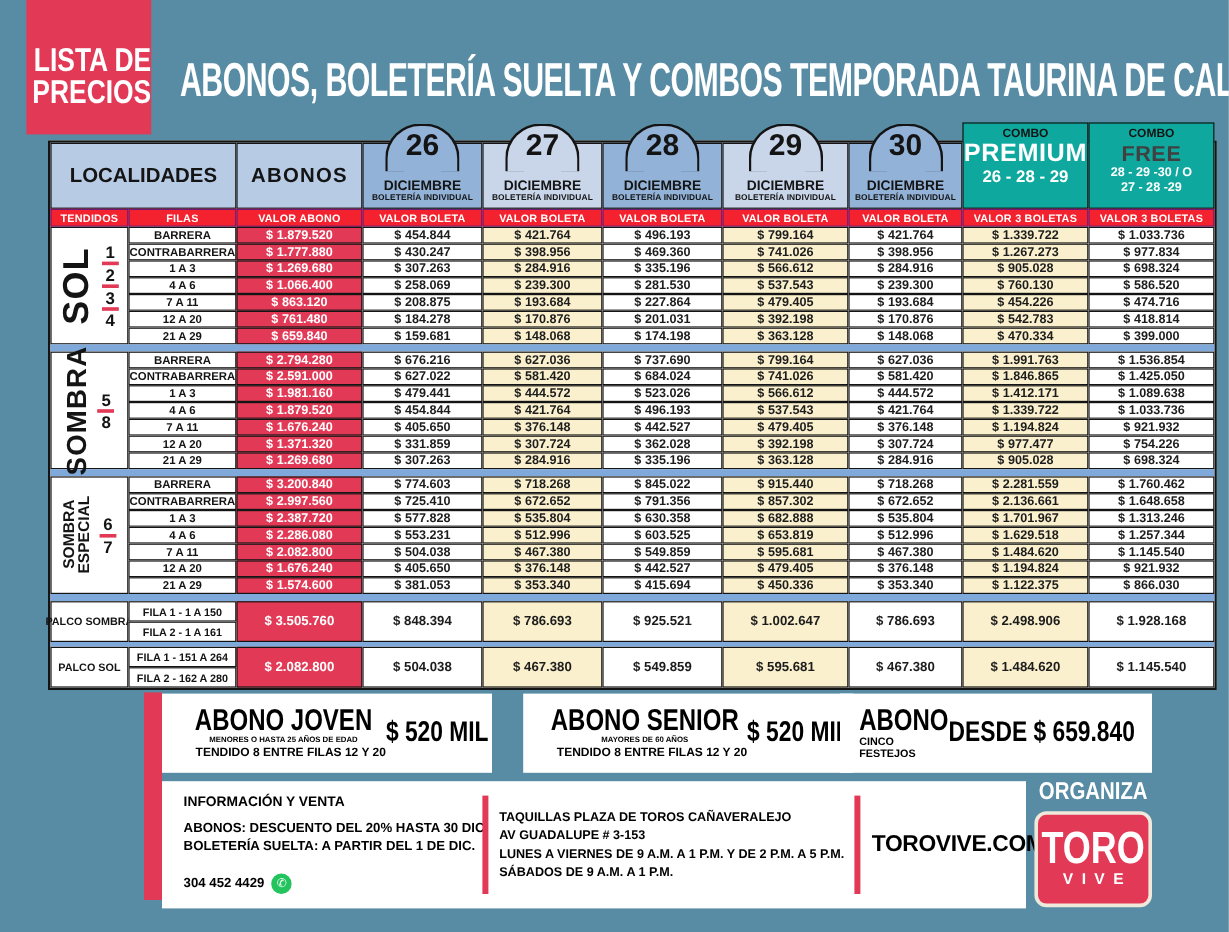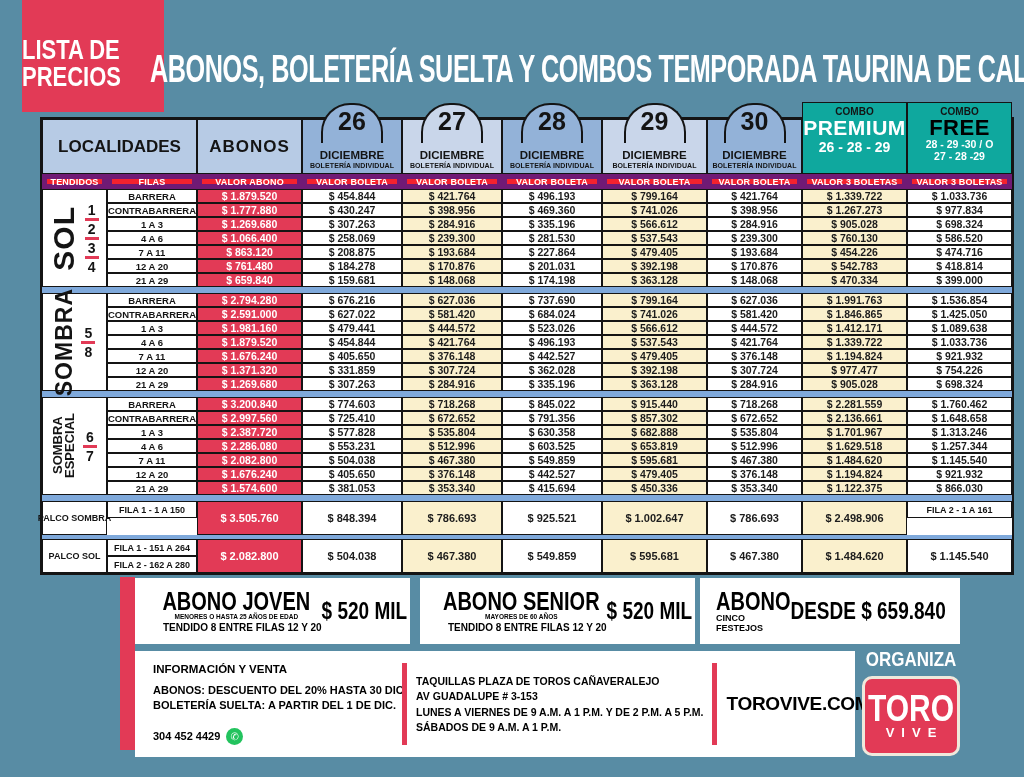--- a/index.html
+++ b/index.html
@@ -1,21 +1,21 @@
 <!DOCTYPE html>
 <html><head>
 <meta charset="utf-8">
 <style>
   html,body{margin:0;padding:0;}
   .page{position:relative;width:1024px;height:777px;background:#588CA4;overflow:hidden;
         font-family:"Liberation Sans",sans-serif;}
 
   
-  .badge{position:absolute;left:22px;top:0;width:142px;height:112px;background:#E23A56;
-         color:#fff;font-weight:bold;text-align:left;box-sizing:border-box;padding-top:36px;}
+  .badge{position:absolute;left:22px;top:0;width:104px;height:112px;background:#E23A56;
+         color:#fff;font-weight:bold;text-align:right;box-sizing:border-box;padding-top:36px;}
   .badge .bline{display:block;font-size:22px;line-height:27px;transform:scaleY(1.25);}
   .main-title{position:absolute;left:150px;top:46px;color:#fff;font-weight:bold;font-size:30px;
               white-space:nowrap;transform:scale(0.84,1.32);transform-origin:left top;letter-spacing:-0.5px;}
 
   
   .ptable{position:absolute;left:40px;top:117px;width:970px;background:#fff;border:2px solid #141414;
           display:grid;box-sizing:content-box;
           grid-template-columns:65px 90px 105px 100px 100px 100px 105px 95px 105px 105px;
           grid-template-rows:55px 15px repeat(7,14px) 6px repeat(7,14px) 6px repeat(7,14px) 6px 17px 17px 4px 17px 17px;}
   .cell{border:1px solid #141414;display:flex;align-items:center;justify-content:center;
@@ -28,45 +28,45 @@
                 display:flex;justify-content:center;align-items:flex-start;padding-top:2px;
                 font-size:25px;font-weight:bold;z-index:1;}
   .blue{background:#93B2D8;} .blue .bump{background:#93B2D8;}
   .light{background:#C9D6EA;} .light .bump{background:#C9D6EA;}
   .dmonth{font-size:11.5px;margin-bottom:1px;z-index:2;}
   .dsub{font-size:7px;margin-bottom:2px;z-index:2;letter-spacing:0.1px;}
   .h-combo{margin-top:-17px;height:calc(100% + 17px);background:#0FA89E;flex-direction:column;
            justify-content:flex-start;padding-top:3px;}
   .combo-kind{font-size:10px;color:#141414;line-height:11px;}
   .combo-name{font-size:21px;color:#fff;line-height:22px;letter-spacing:0.5px;}
-  .combo-name.free{color:#000000;font-size:22px;}
+  .combo-name.free{color:#404040;font-size:18px;}
   .combo-dates{font-size:14px;color:#fff;line-height:16px;}
   .combo-dates.small{font-size:10.5px;line-height:11.5px;}
-  .strip{background:#F3222E;color:#fff;font-size:9px;border:5px solid #701a75;letter-spacing:0.2px;}
+  .strip{background:#F3222E;color:#fff;font-size:9px;border:1px solid #701a75;letter-spacing:0.2px;}
   .val{font-size:10.5px;color:#1c1c1c;}
   .big{font-size:11px;}
   .c-white{background:#fff;} .c-cream{background:#FAF0CD;}
   .c-abono{background:#E23A56;color:#fff;}
   .fila{font-size:9.5px;background:#fff;white-space:nowrap;}
   .pname{font-size:9px;background:#fff;white-space:nowrap;}
   .pfila{font-size:9px;background:#fff;white-space:nowrap;}
   .sep{grid-column:1/-1;background:#7FA9DB;border:none;}
   .tcell{background:#fff;flex-direction:row;gap:6px;}
   .vname{writing-mode:vertical-rl;transform:rotate(180deg);white-space:pre-line;text-align:center;
          font-weight:bold;line-height:0.95;letter-spacing:1px;}
   .sec-0 .vname{font-size:30px;} .sec-1 .vname{font-size:23px;} .sec-2 .vname{font-size:13px;letter-spacing:0;}
   .tnums{display:flex;flex-direction:column;align-items:center;gap:2px;}
   .tnum{font-size:14px;line-height:12px;font-weight:bold;}
   .tdash{width:14px;height:3px;background:#E23A56;}
 
   
   .red-stripe{position:absolute;left:120px;top:577px;width:15px;height:173px;background:#E23A56;}
   .abox{position:absolute;top:578px;height:66px;background:#fff;display:flex;align-items:center;
         justify-content:space-between;box-sizing:border-box;padding:0 16px;}
-  .abox1{left:135px;width:275px;} .abox2{left:420px;width:275px;} .abox3{left:700px;width:260px;}
+  .abox1{left:135px;width:275px;} .abox2{left:436px;width:275px;} .abox3{left:700px;width:260px;}
   .abox-left{display:flex;flex-direction:column;align-items:center;}
   .abox3 .abox-left{align-items:flex-start;}
   .abox-title{font-size:20px;font-weight:bold;transform:scaleY(1.25);line-height:22px;white-space:nowrap;}
   .abox-sub{font-size:6.5px;font-weight:bold;margin-top:1px;}
   .abox3 .abox-sub{font-size:9px;}
   .abox-detail{font-size:10px;font-weight:bold;margin-top:2px;white-space:nowrap;margin-left:12px;}
   .abox-price{font-size:19px;font-weight:bold;transform:scaleY(1.25);white-space:nowrap;}
 
   
   .fpanel{position:absolute;left:135px;top:651px;width:720px;height:106px;background:#fff;
@@ -377,20 +377,21 @@
       <div class="sep"></div>
       <div class="cell pname" style="grid-row: span 2;">PALCO SOMBRA</div>
       <div class="cell pfila">FILA 1 - 1 A 150</div>
       <div class="cell val big c-abono" style="grid-row: span 2;">$ 3.505.760</div>
       <div class="cell val big c-white" style="grid-row: span 2;">$ 848.394</div>
       <div class="cell val big c-cream" style="grid-row: span 2;">$ 786.693</div>
       <div class="cell val big c-white" style="grid-row: span 2;">$ 925.521</div>
       <div class="cell val big c-cream" style="grid-row: span 2;">$ 1.002.647</div>
       <div class="cell val big c-white" style="grid-row: span 2;">$ 786.693</div>
       <div class="cell val big c-cream" style="grid-row: span 2;">$ 2.498.906</div>
+      <div class="cell val big c-white" style="grid-row: span 2;">$ 1.928.168</div>
       <div class="cell pfila">FILA 2 - 1 A 161</div>
       <div class="sep"></div>
       <div class="cell pname" style="grid-row: span 2;">PALCO SOL</div>
       <div class="cell pfila">FILA 1 - 151 A 264</div>
       <div class="cell val big c-abono" style="grid-row: span 2;">$ 2.082.800</div>
       <div class="cell val big c-white" style="grid-row: span 2;">$ 504.038</div>
       <div class="cell val big c-cream" style="grid-row: span 2;">$ 467.380</div>
       <div class="cell val big c-white" style="grid-row: span 2;">$ 549.859</div>
       <div class="cell val big c-cream" style="grid-row: span 2;">$ 595.681</div>
       <div class="cell val big c-white" style="grid-row: span 2;">$ 467.380</div>

